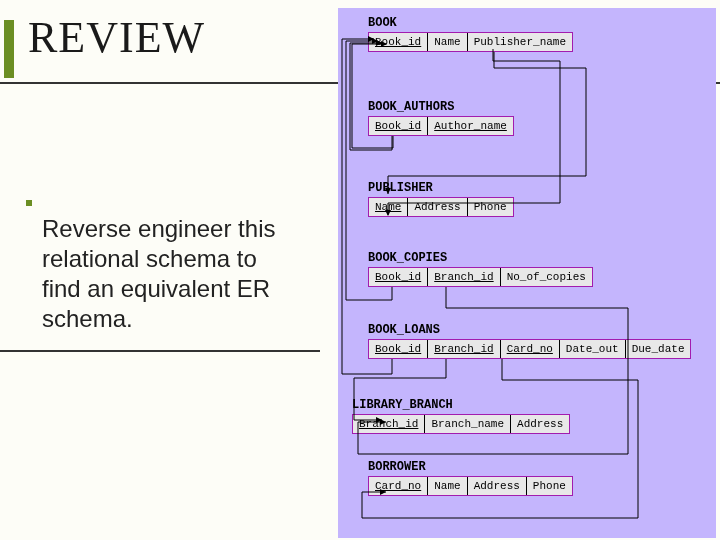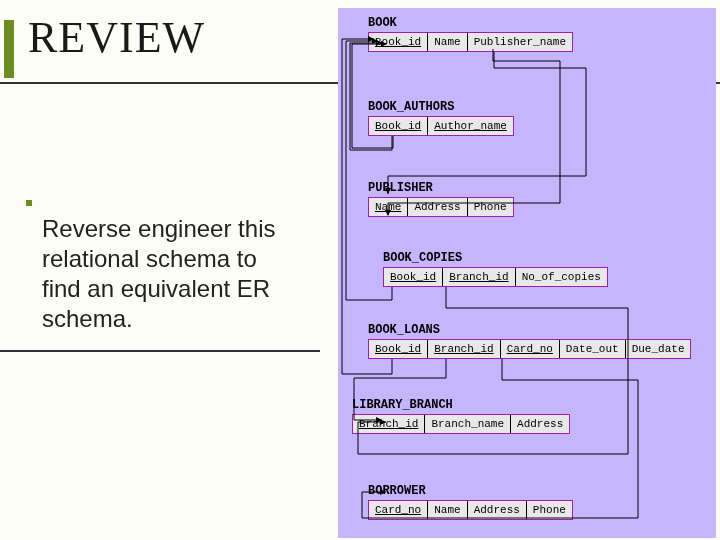--- a/index.html
+++ b/index.html
@@ -149,21 +149,21 @@
 
     <div class="table-block" style="left:30px; top:173px;">
       <div class="table-name">PUBLISHER</div>
       <div class="table-row">
         <div class="cell pk">Name</div>
         <div class="cell">Address</div>
         <div class="cell">Phone</div>
       </div>
     </div>
 
-    <div class="table-block" style="left:30px; top:243px;margin-left:15px;">
+    <div class="table-block" style="left:30px; top:243px;">
       <div class="table-name">BOOK_COPIES</div>
       <div class="table-row">
         <div class="cell pk">Book_id</div>
         <div class="cell pk">Branch_id</div>
         <div class="cell">No_of_copies</div>
       </div>
     </div>
 
     <div class="table-block" style="left:30px; top:315px;">
       <div class="table-name">BOOK_LOANS</div>
@@ -178,21 +178,21 @@
 
     <div class="table-block" style="left:14px; top:390px;">
       <div class="table-name">LIBRARY_BRANCH</div>
       <div class="table-row">
         <div class="cell pk">Branch_id</div>
         <div class="cell">Branch_name</div>
         <div class="cell">Address</div>
       </div>
     </div>
 
-    <div class="table-block" style="left:30px; top:476px;">
+    <div class="table-block" style="left:30px; top:452px;">
       <div class="table-name">BORROWER</div>
       <div class="table-row">
         <div class="cell pk">Card_no</div>
         <div class="cell">Name</div>
         <div class="cell">Address</div>
         <div class="cell">Phone</div>
       </div>
     </div>
 
     <svg class="arrows" viewBox="0 0 378 530">

